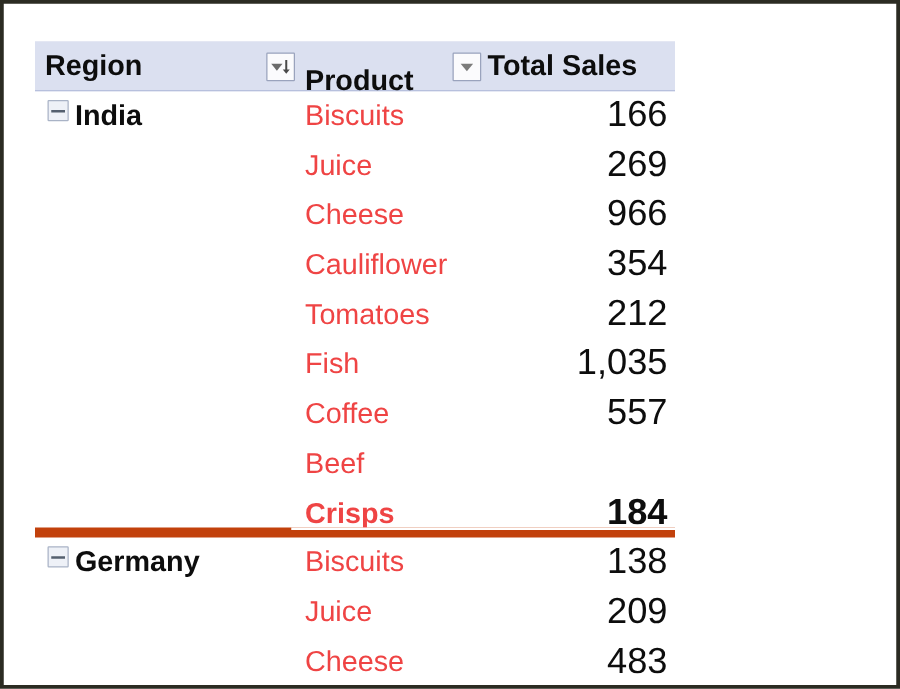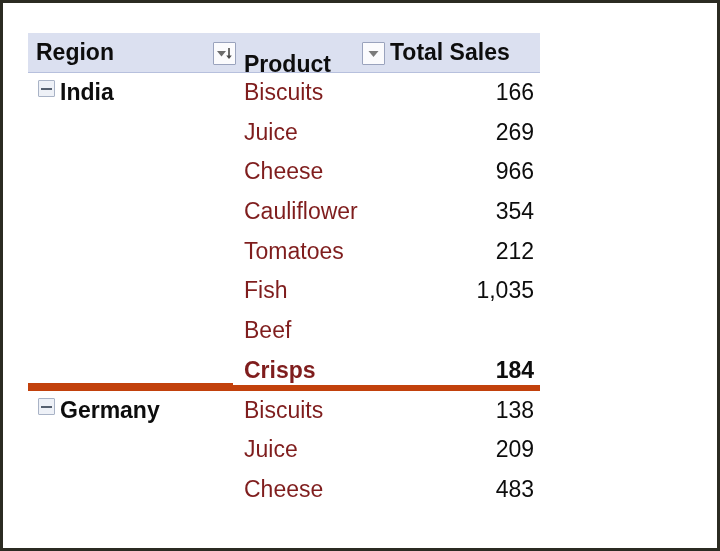--- a/index.html
+++ b/index.html
@@ -131,30 +131,30 @@
     background: #55606f;
   }
 
   .cell-product {
     position: absolute;
     left: 216px;
     top: 0;
     height: 39.7px;
     line-height: 39.7px;
     font-size: 23px;
-    color: #7f1d1d;
+    color: #ef4444;
     white-space: nowrap;
   }
   .cell-value {
     position: absolute;
     right: 6px;
     top: 0;
     height: 39.7px;
     line-height: 39.7px;
-    font-size: 23px;
+    font-size: 29px;
     color: #0d0d0d;
     white-space: nowrap;
   }
 </style>
 </head>
 <body>
 
 <div id="frame">
   <div id="pivot">
 
@@ -206,20 +206,25 @@
           <div class="cell-product">Tomatoes</div>
           <div class="cell-value">212</div>
         </div>
         <div class="pt-row">
           <div class="cell-region"><span></span></div>
           <div class="cell-product">Fish</div>
           <div class="cell-value">1,035</div>
         </div>
         <div class="pt-row">
           <div class="cell-region"><span></span></div>
+          <div class="cell-product">Coffee</div>
+          <div class="cell-value">557</div>
+        </div>
+        <div class="pt-row">
+          <div class="cell-region"><span></span></div>
           <div class="cell-product">Beef</div>
         </div>
         <div class="pt-row group-end">
           <div class="cell-region"><span></span></div>
           <div class="cell-product">Crisps</div>
           <div class="cell-value">184</div>
         </div>
         <div class="pt-row">
           <div class="cell-region"><span class="expander"></span><span>Germany</span></div>
           <div class="cell-product">Biscuits</div>

